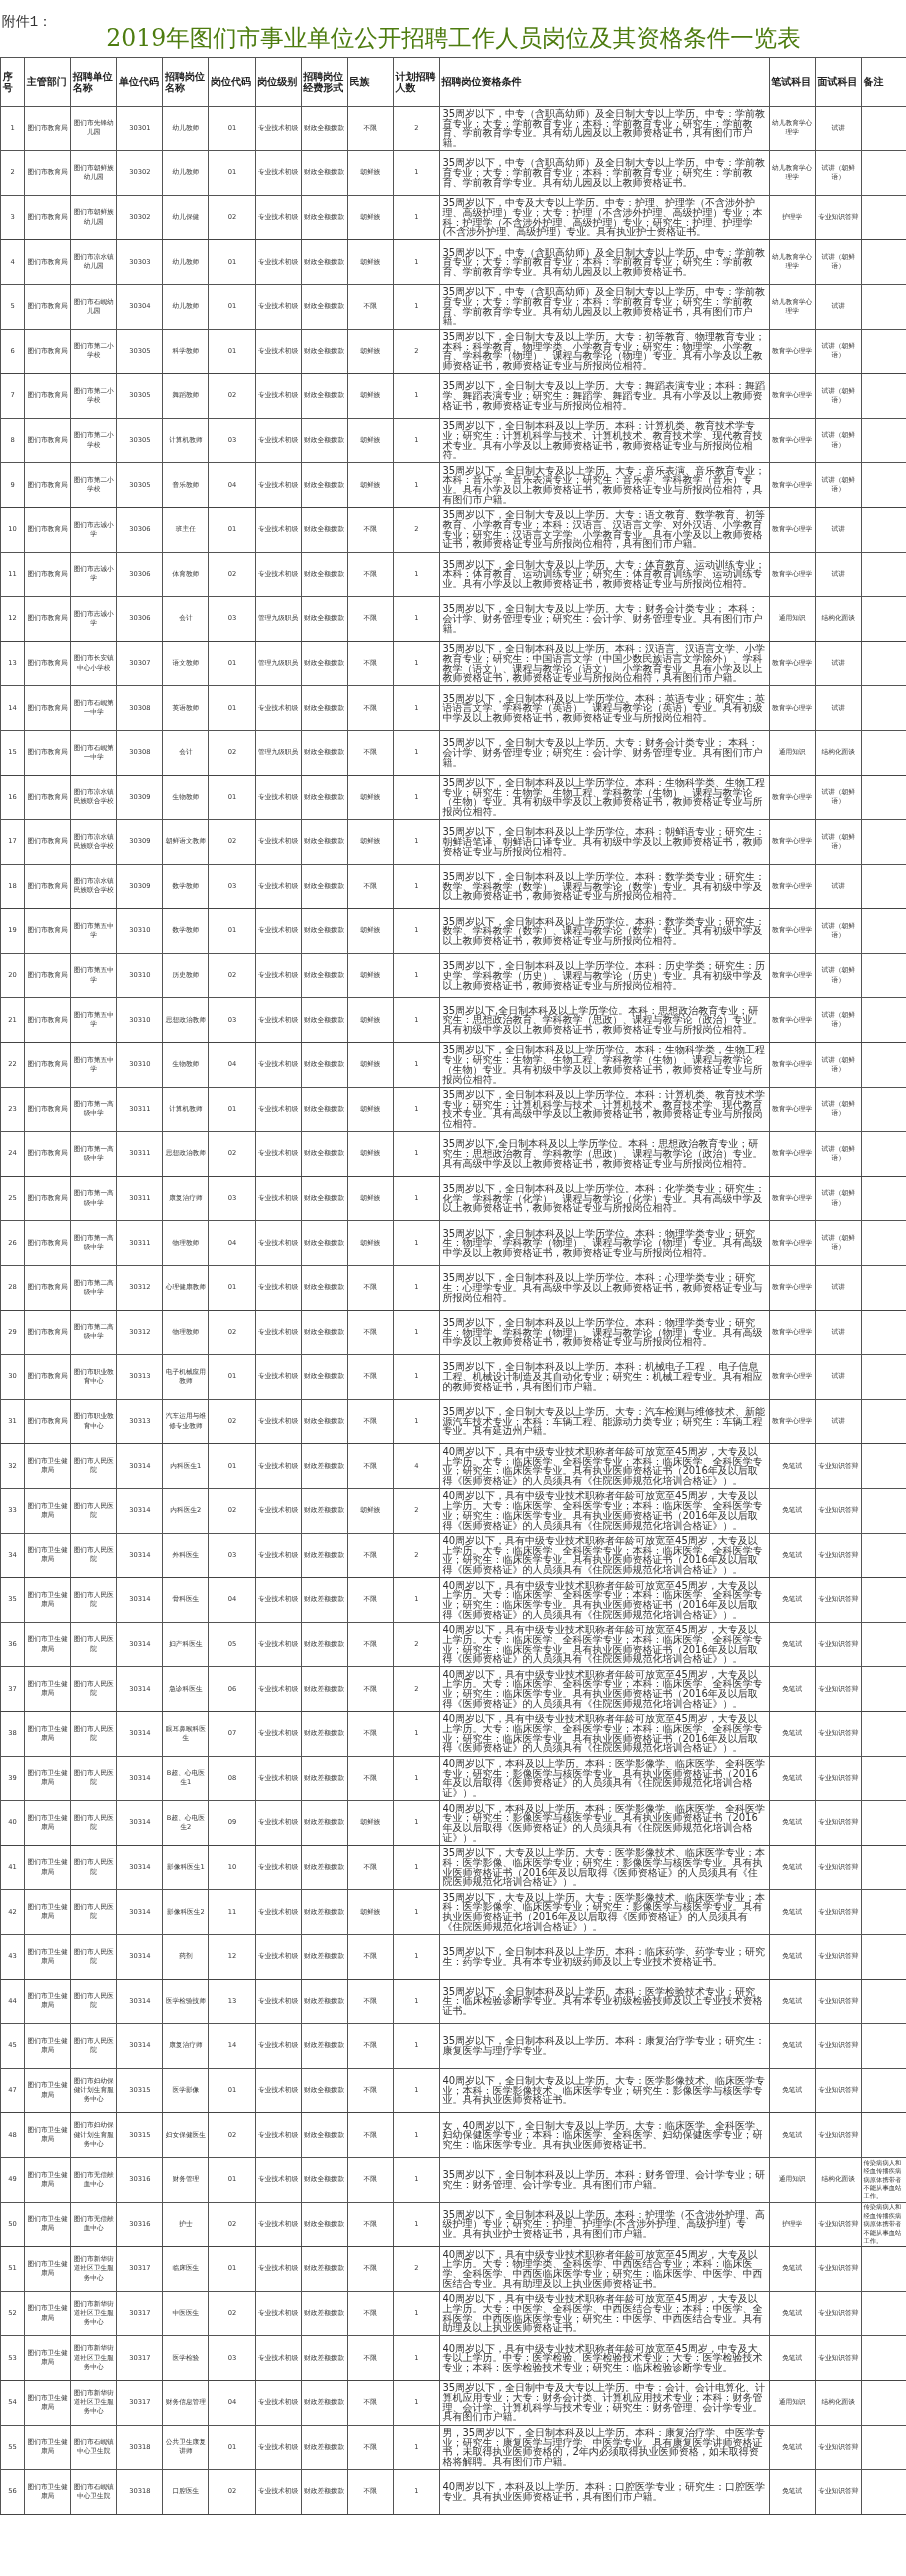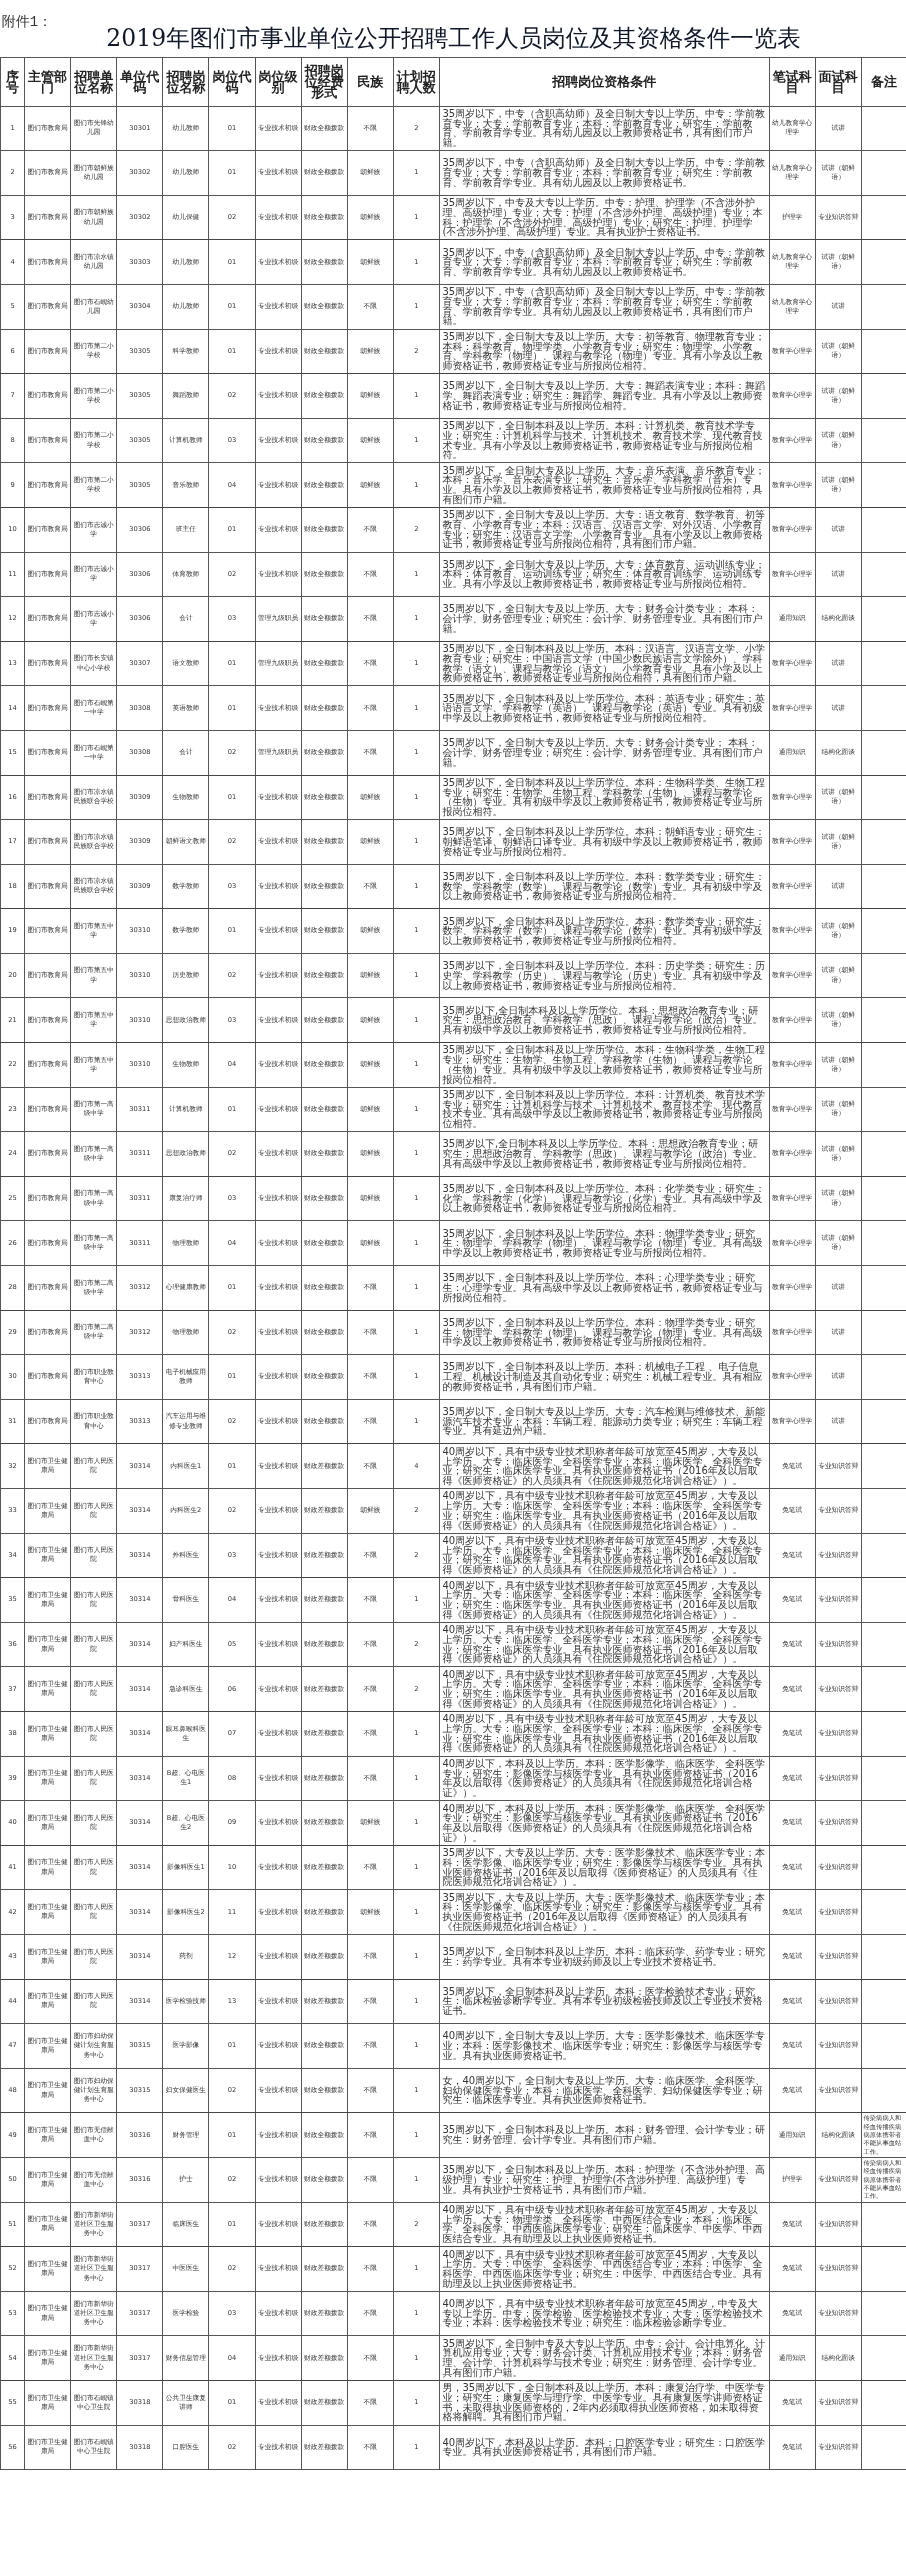--- a/index.html
+++ b/index.html
@@ -1,21 +1,21 @@
 <!DOCTYPE html>
 <html style="font-size:13.4px"><head>
 <meta charset="utf-8">
 <style>
   html, body { margin: 0; padding: 0; background: #ffffff; }
   body { width: 907px; height: 2576px; position: relative; overflow: hidden; font-family: "DejaVu Sans", sans-serif; color: #222; }
   .annex { position: absolute; left: 1.7px; top: 13px; font-family: Liberation Mono, monospace; font-size: 14px; color: #333; }
-  .title { position: absolute; left: 0; width: 907px; top: 22px; text-align: center; font-family: "DejaVu Serif", serif; font-size: 23.5px; color: #0f172a; letter-spacing: 0px; }
+  .title { position: absolute; left: 0; width: 907px; top: 22px; text-align: center; font-family: "DejaVu Serif", serif; font-size: 23.5px; color: #4d7c0f; letter-spacing: 0px; }
   table.grid { position: absolute; left: 0; top: 57px; width: 907px; border-collapse: collapse; table-layout: fixed; }
   table.grid th, table.grid td { border: 0.8px solid #555; padding: 0.8px 1.7px; vertical-align: middle; overflow: hidden; }
-  table.grid th { font-size: 13px; font-weight: bold; height: 46px; text-align: center; line-height: 11px; background: #fff; }
+  table.grid th { font-size: 10px; font-weight: bold; height: 46px; text-align: left; line-height: 11px; background: #fff; }
   table.grid td { font-size: 6.7px; line-height: 9.2px; text-align: center; height: 42px; color: #333; }
   table.grid td.cond { text-align: left; font-size: 10px; line-height: 9.7px; padding: 0.8px 2.5px; }
   table.grid td.remark { text-align: left; font-size: 6.3px; line-height: 8.4px; }
   table.grid tr.row:nth-child(3n) td { border-bottom-color: #444; }
 </style>
 </head>
 <body>
 
 <div class="annex">附件1：</div>
 <div class="title">2019年图们市事业单位公开招聘工作人员岗位及其资格条件一览表</div>
@@ -738,20 +738,36 @@
         <td>专业技术初级</td>
         <td>财政差额拨款</td>
         <td>不限</td>
         <td>1</td>
         <td class="cond">35周岁以下，全日制本科及以上学历。本科：医学检验技术专业；研究生：临床检验诊断学专业。具有本专业初级检验技师及以上专业技术资格证书。</td>
         <td>免笔试</td>
         <td>专业知识答辩</td>
         <td class="remark"></td>
       </tr>
       <tr class="row">
+        <td>45</td>
+        <td>图们市卫生健康局</td>
+        <td>图们市人民医院</td>
+        <td>30314</td>
+        <td>康复治疗师</td>
+        <td>14</td>
+        <td>专业技术初级</td>
+        <td>财政差额拨款</td>
+        <td>不限</td>
+        <td>1</td>
+        <td class="cond">35周岁以下，全日制本科及以上学历。本科：康复治疗学专业；研究生：康复医学与理疗学专业。</td>
+        <td>免笔试</td>
+        <td>专业知识答辩</td>
+        <td class="remark"></td>
+      </tr>
+      <tr class="row">
         <td>47</td>
         <td>图们市卫生健康局</td>
         <td>图们市妇幼保健计划生育服务中心</td>
         <td>30315</td>
         <td>医学影像</td>
         <td>01</td>
         <td>专业技术初级</td>
         <td>财政全额拨款</td>
         <td>不限</td>
         <td>1</td>

